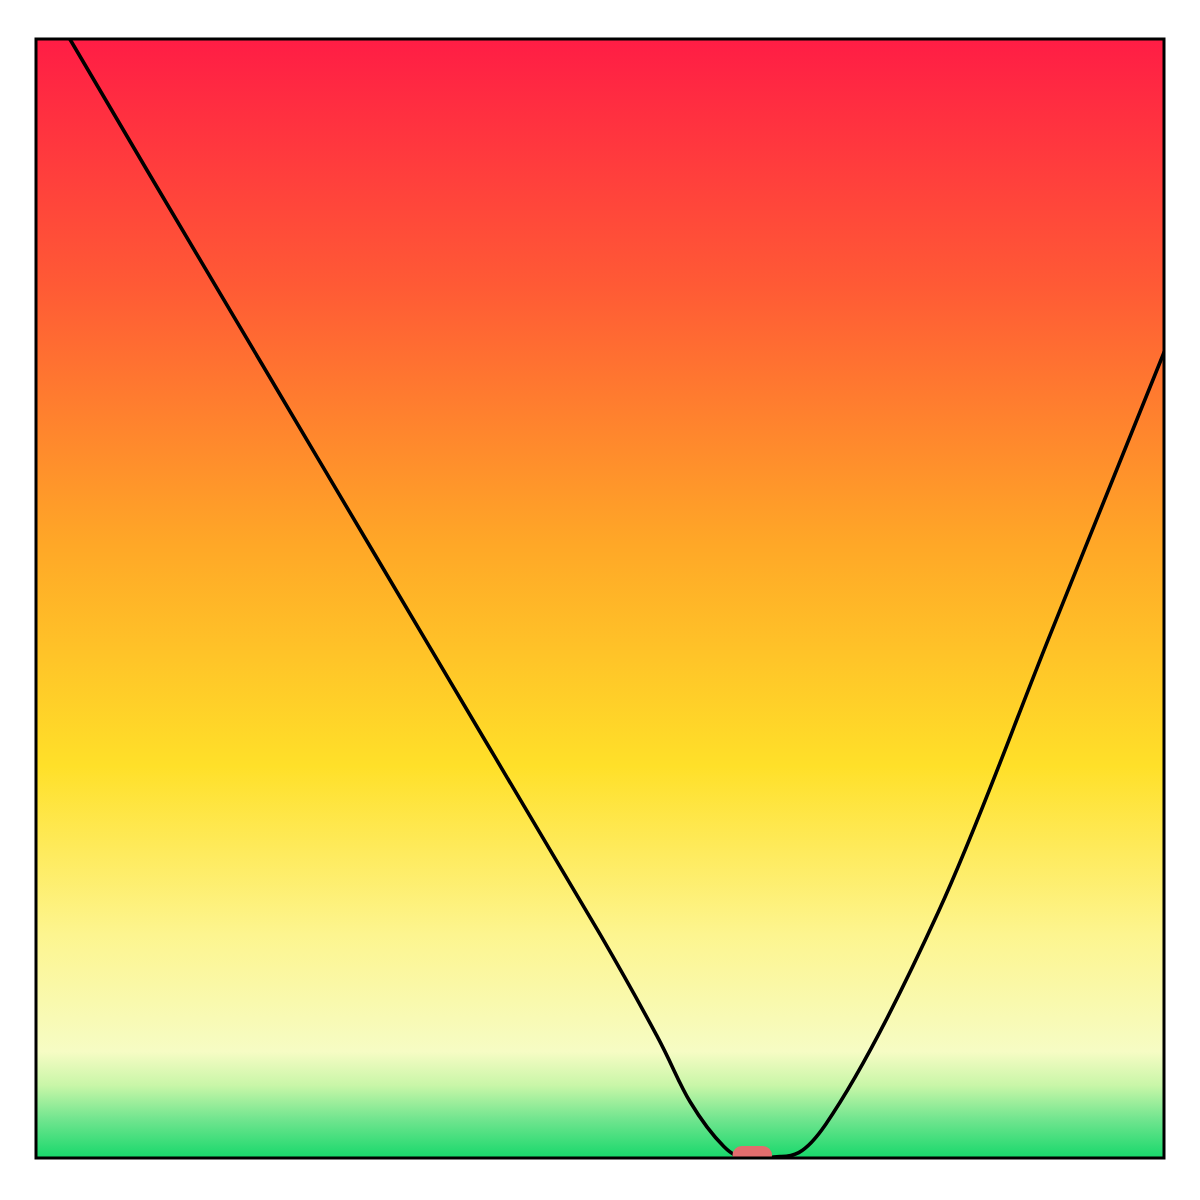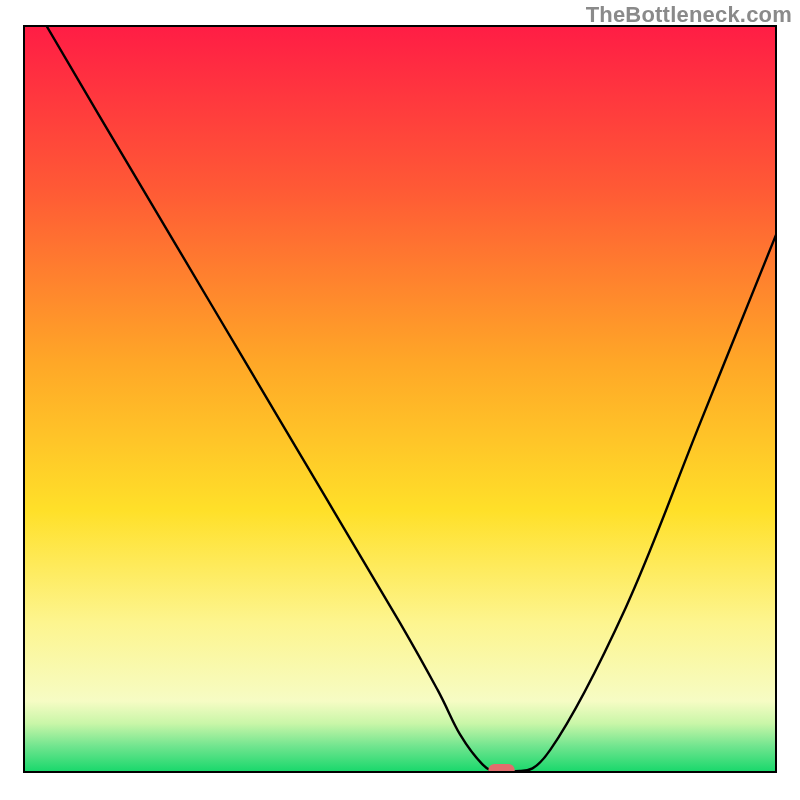--- a/index.html
+++ b/index.html
@@ -31,21 +31,20 @@
     left: 0;
     top: 0;
     width: 800px;
     height: 800px;
   }
 </style>
 </head>
 <body>
 
 <div class="container">
-  <div class="watermark">TheBottleneck.com</div>
 
   <svg class="plot" viewBox="0 0 800 800" preserveAspectRatio="none">
     <defs>
       <linearGradient id="bg-grad" x1="0" y1="0" x2="0" y2="1">
           <stop offset="0.00%" stop-color="#ff1d45"></stop>
           <stop offset="22.00%" stop-color="#ff5a35"></stop>
           <stop offset="45.00%" stop-color="#ffa727"></stop>
           <stop offset="65.00%" stop-color="#ffe029"></stop>
           <stop offset="80.00%" stop-color="#fdf58f"></stop>
           <stop offset="90.50%" stop-color="#f6fcc4"></stop>

